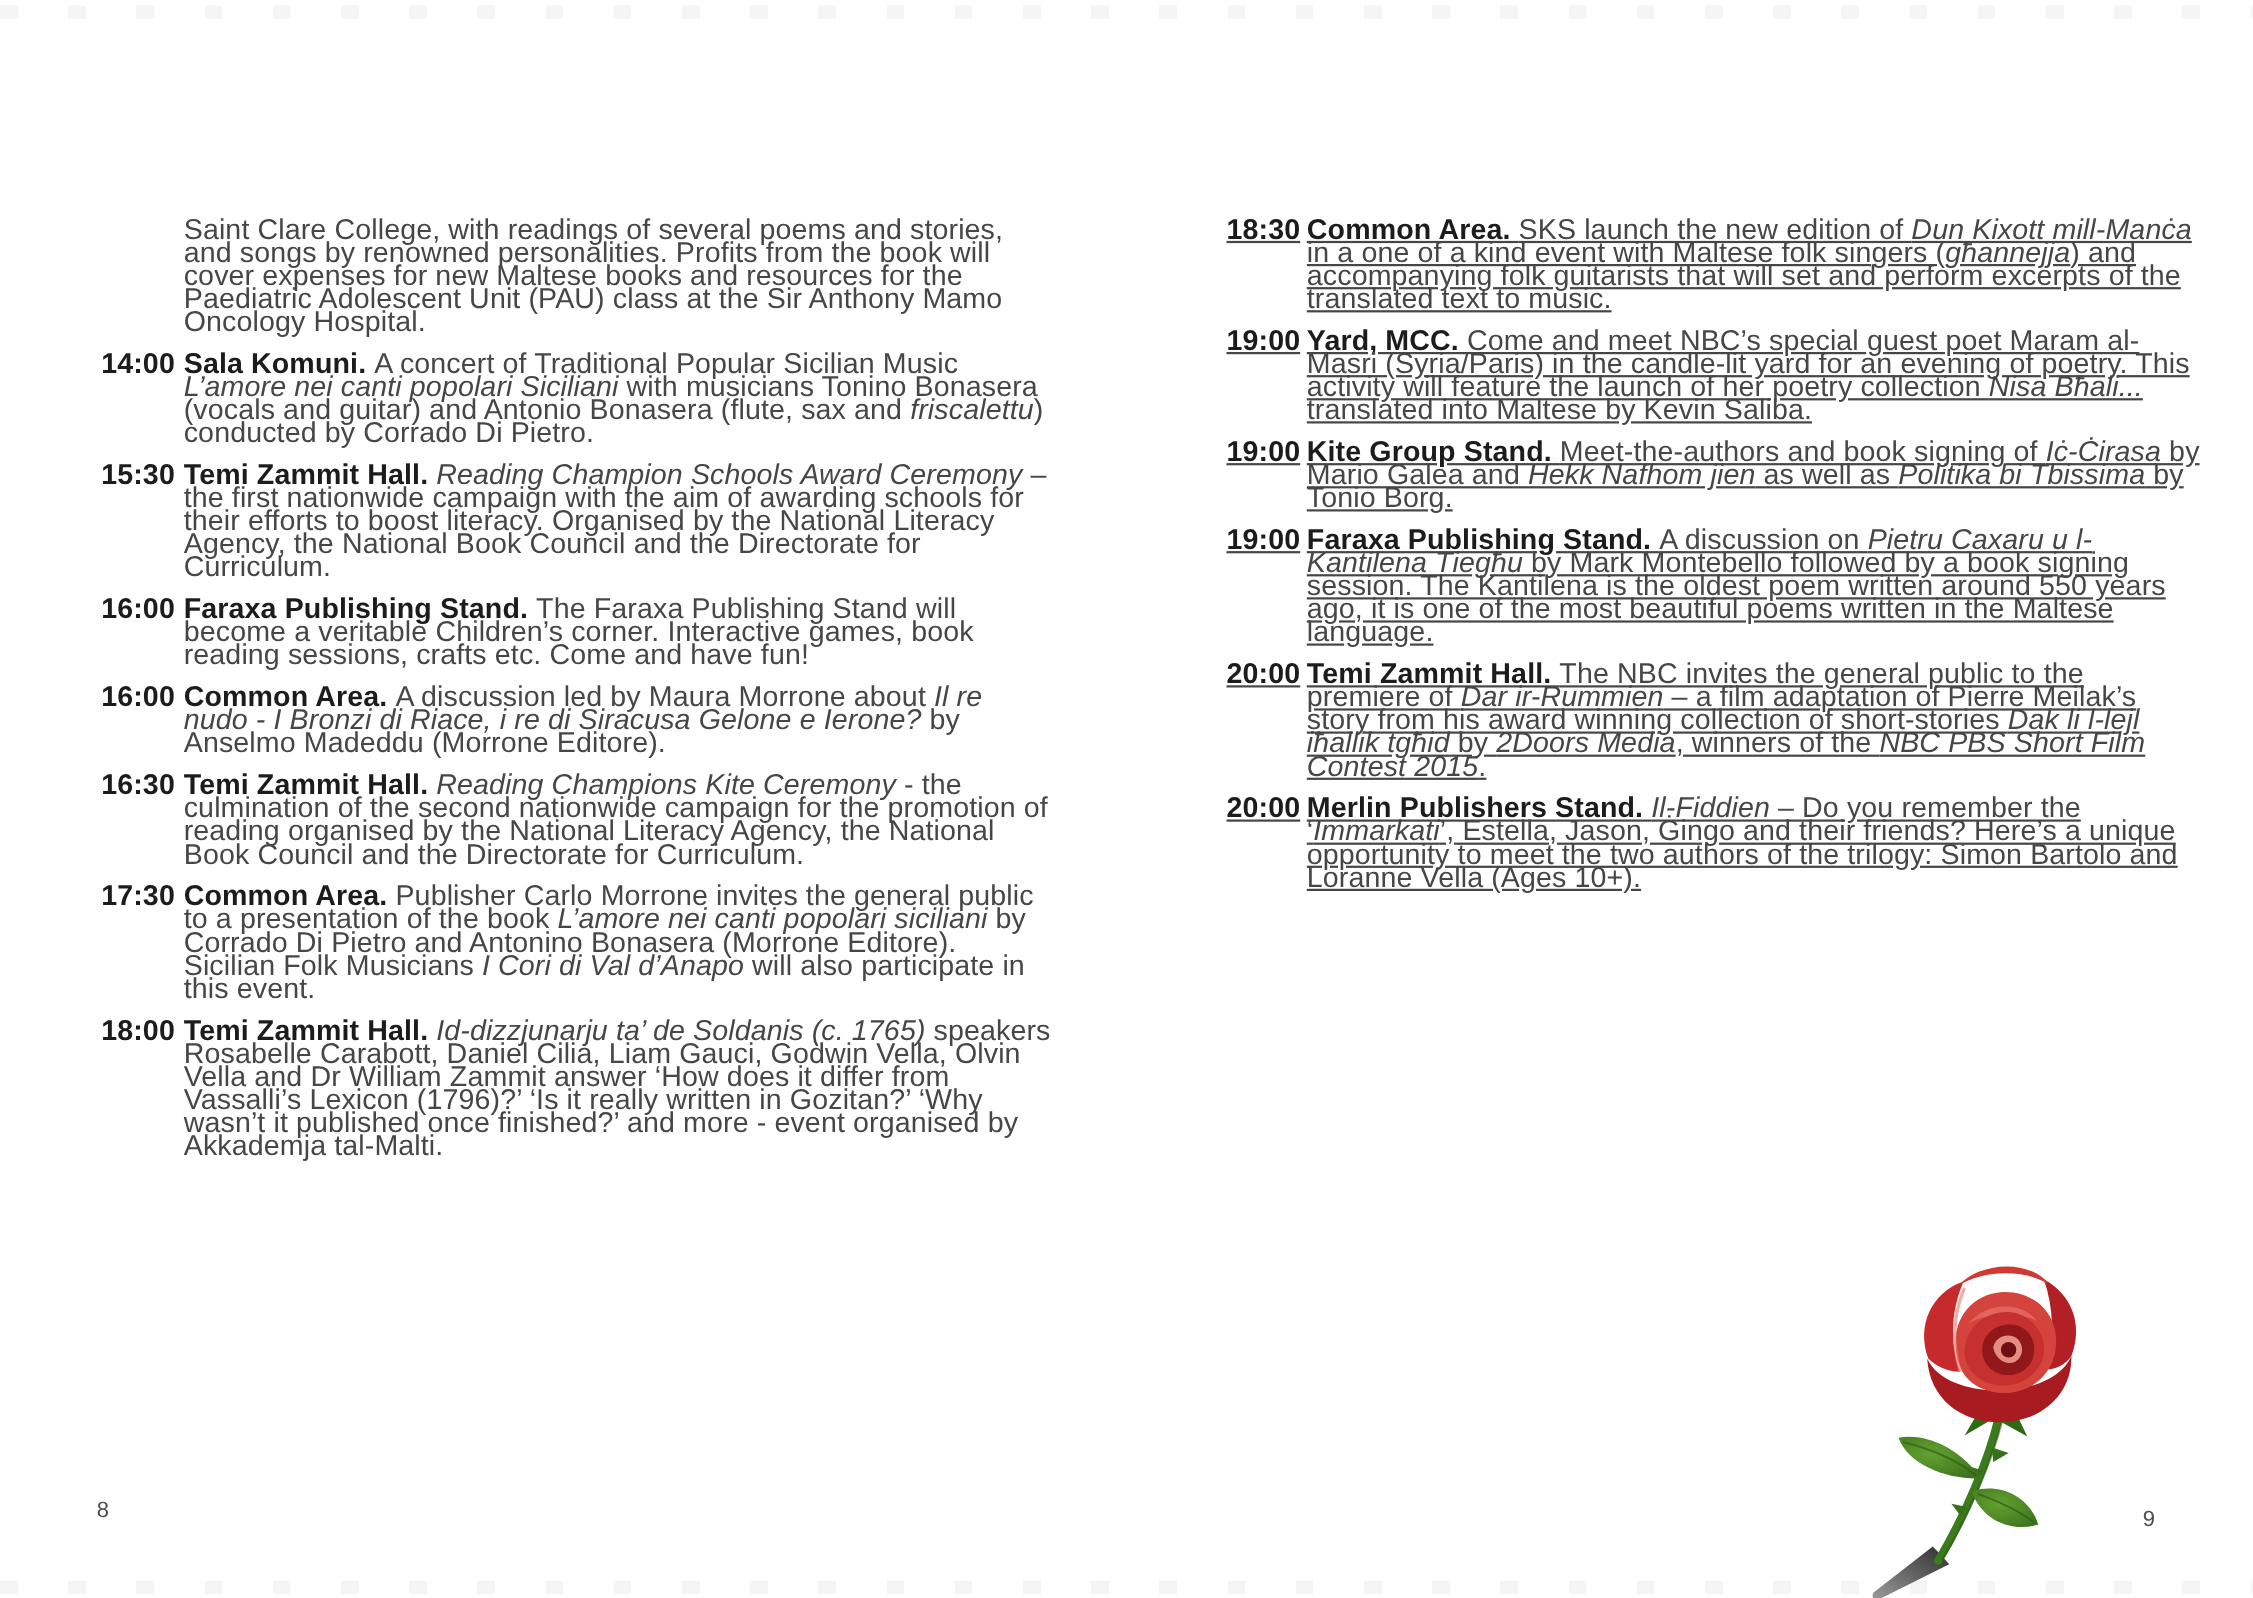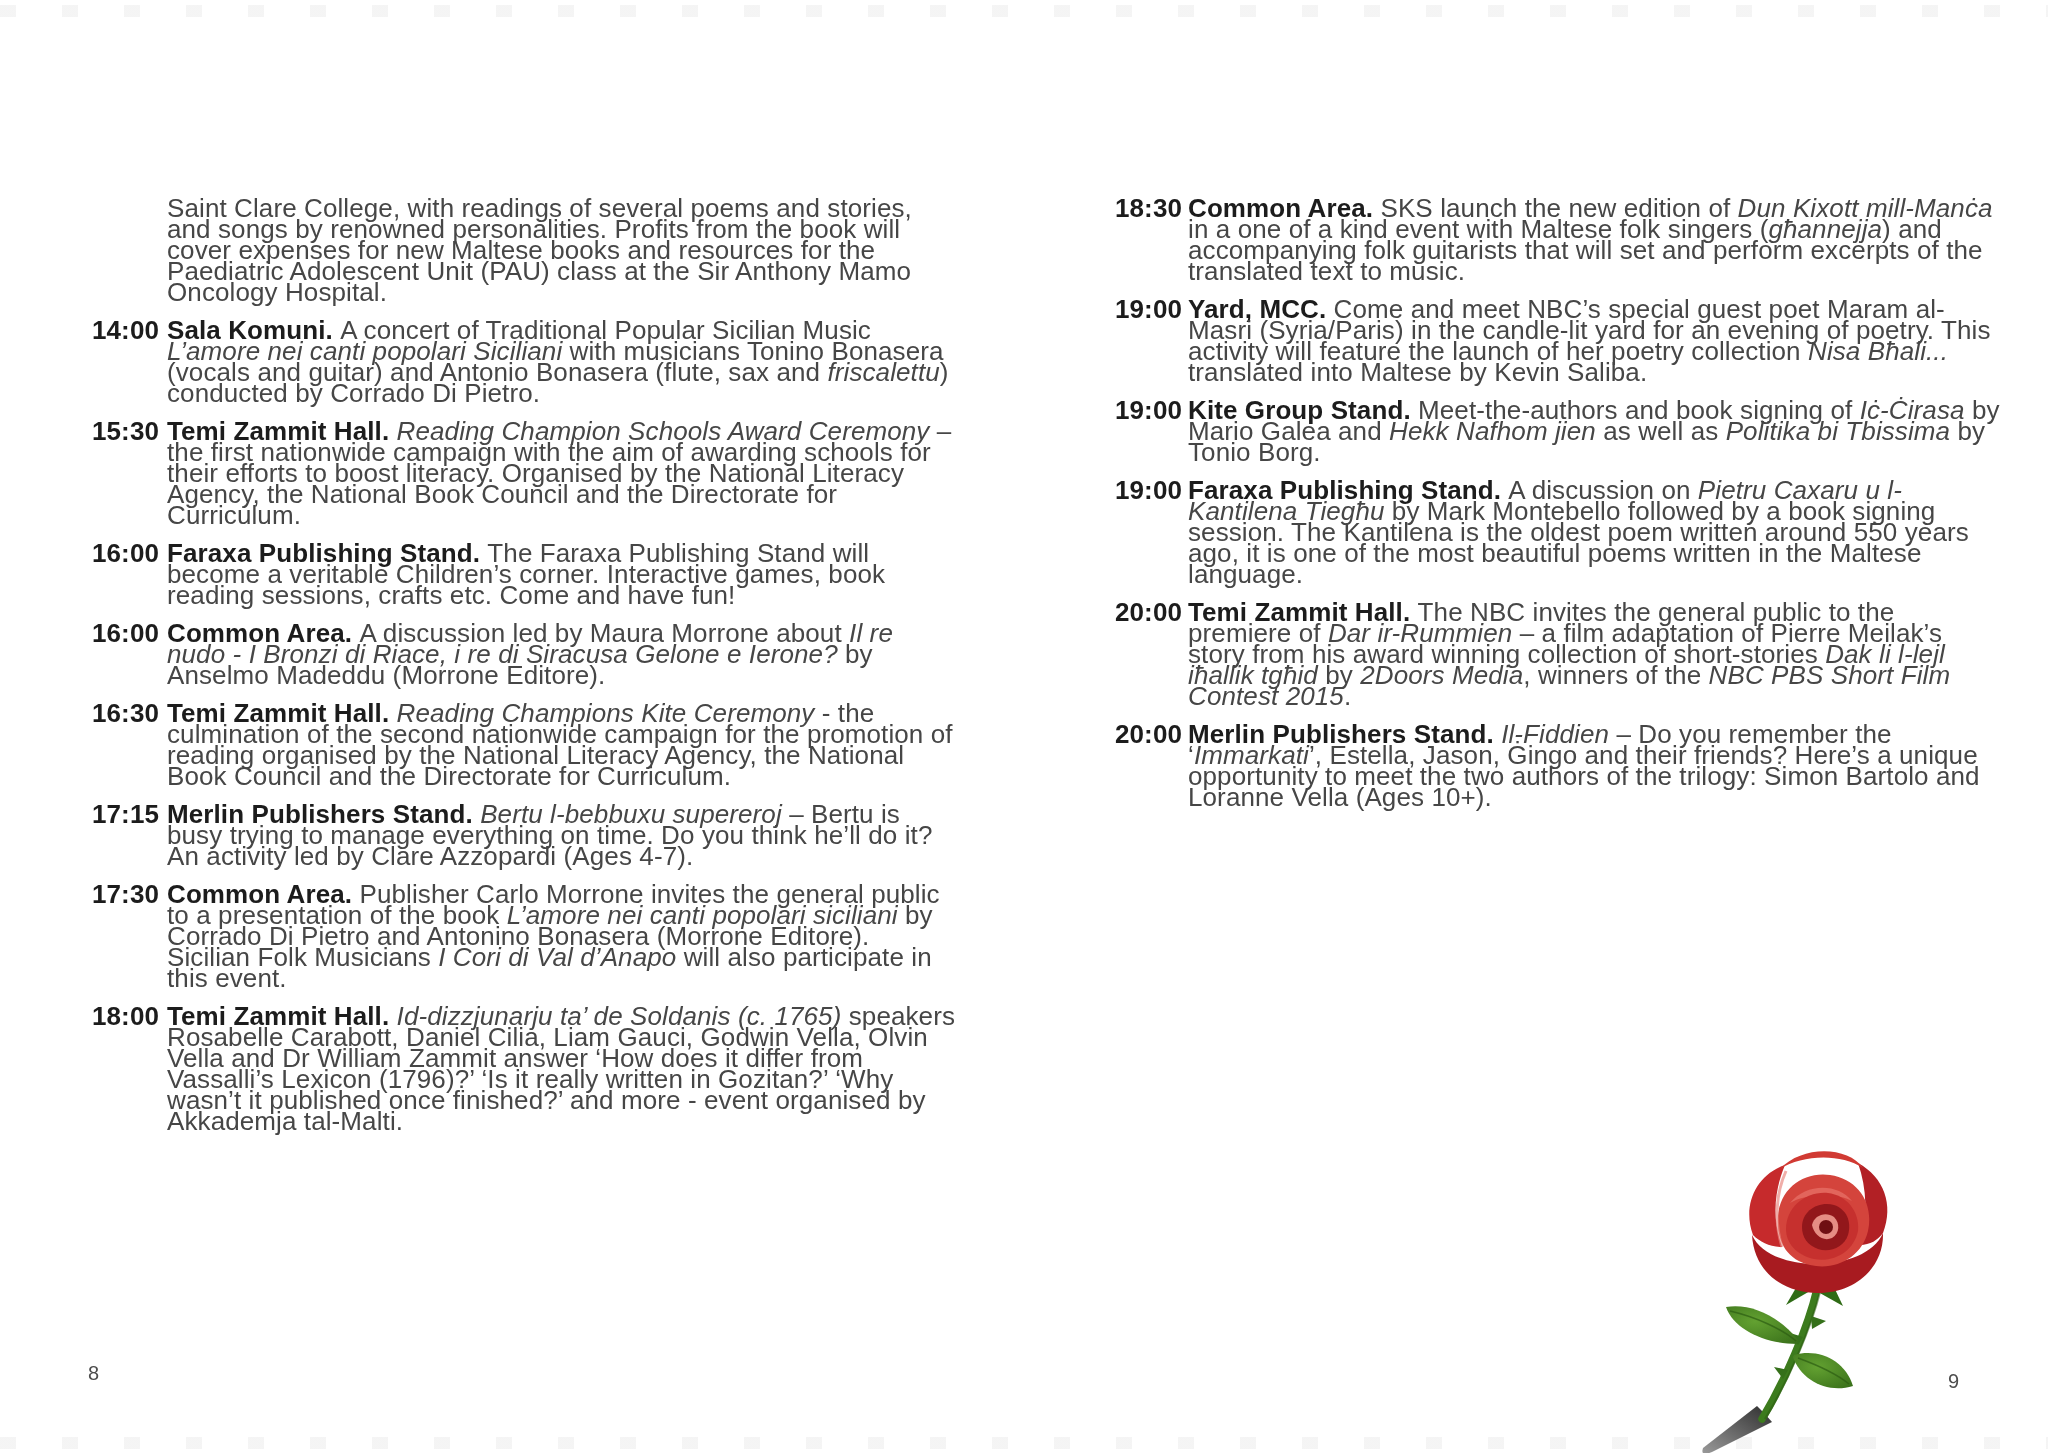--- a/index.html
+++ b/index.html
@@ -20,21 +20,21 @@
     background: repeating-linear-gradient(90deg, #efefef 0 16px, #ffffff 16px 62px);
     opacity: 0.65;
   }
   .scan-strip.top { top: 5px; }
   .scan-strip.bottom { top: 1437px; }
   .page-col {
     position: absolute;
     top: 198px;
   }
   .page-col.left  { left: 92px;  width: 866px; }
-  .page-col.right { left: 1115px; width: 886px; }
+  .page-col.right { left: 1115px; width: 886px; text-decoration: underline; }
   .entry {
     display: grid;
     margin-bottom: 17px;
     font-size: 26px;
     line-height: 21px;
     letter-spacing: 0.1px;
   }
   .page-col.left  .entry { grid-template-columns: 75px 1fr; }
   .page-col.right .entry { grid-template-columns: 73px 1fr; }
   .time {
@@ -85,24 +85,20 @@
           <div class="time">16:00</div>
           <div class="desc"><strong class="venue">Faraxa Publishing Stand. </strong><span>The Faraxa Publishing Stand will become a veritable Children’s corner. Interactive games, book reading sessions, crafts etc. Come and have fun!</span></div>
         </div>
         <div class="entry">
           <div class="time">16:00</div>
           <div class="desc"><strong class="venue">Common Area. </strong><span>A discussion led by Maura Morrone about </span><em>Il re nudo - I Bronzi di Riace, i re di Siracusa Gelone e Ierone?</em><span> by Anselmo Madeddu (Morrone Editore).</span></div>
         </div>
         <div class="entry">
           <div class="time">16:30</div>
           <div class="desc"><strong class="venue">Temi Zammit Hall. </strong><em>Reading Champions Kite Ceremony</em><span> - the culmination of the second nationwide campaign for the promotion of reading organised by the National Literacy Agency, the National Book Council and the Directorate for Curriculum.</span></div>
-        </div>
-        <div class="entry">
-          <div class="time">17:15</div>
-          <div class="desc"><strong class="venue">Merlin Publishers Stand. </strong><em>Bertu l-bebbuxu supereroj</em><span> – Bertu is busy trying to manage everything on time. Do you think he’ll do it? An activity led by Clare Azzopardi (Ages 4-7).</span></div>
         </div>
         <div class="entry">
           <div class="time">17:30</div>
           <div class="desc"><strong class="venue">Common Area. </strong><span>Publisher Carlo Morrone invites the general public to a presentation of the book </span><em>L’amore nei canti popolari siciliani</em><span> by Corrado Di Pietro and Antonino Bonasera (Morrone Editore). Sicilian Folk Musicians </span><em>I Cori di Val d’Anapo</em><span> will also participate in this event.</span></div>
         </div>
         <div class="entry">
           <div class="time">18:00</div>
           <div class="desc"><strong class="venue">Temi Zammit Hall. </strong><em>Id-dizzjunarju ta’ de Soldanis (c. 1765)</em><span> speakers Rosabelle Carabott, Daniel Cilia, Liam Gauci, Godwin Vella, Olvin Vella and Dr William Zammit answer ‘How does it differ from Vassalli’s Lexicon (1796)?’ ‘Is it really written in Gozitan?’ ‘Why wasn’t it published once finished?’ and more - event organised by Akkademja tal-Malti.</span></div>
         </div>
       </div>

